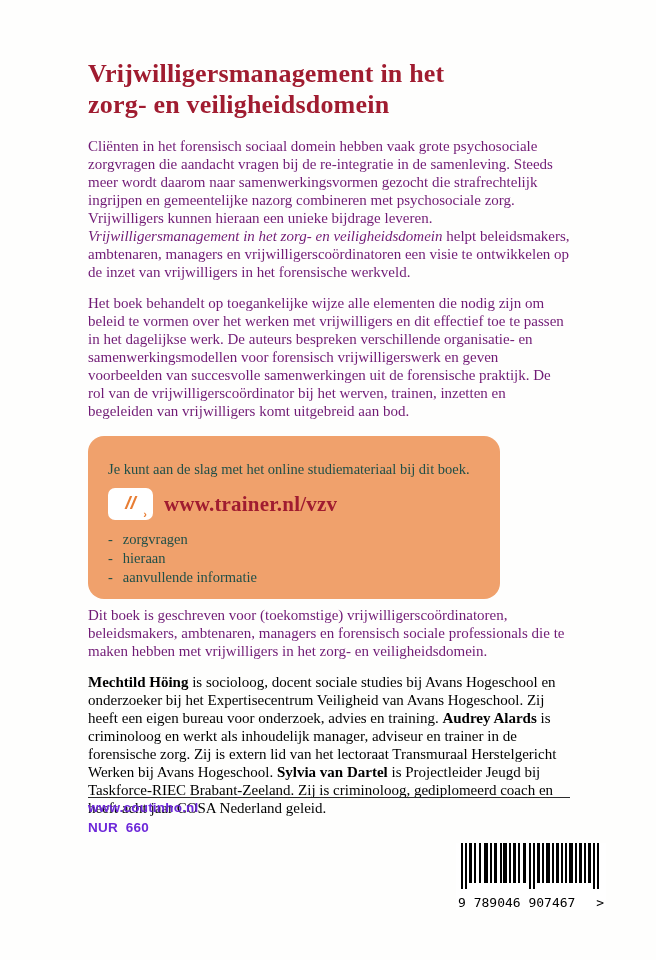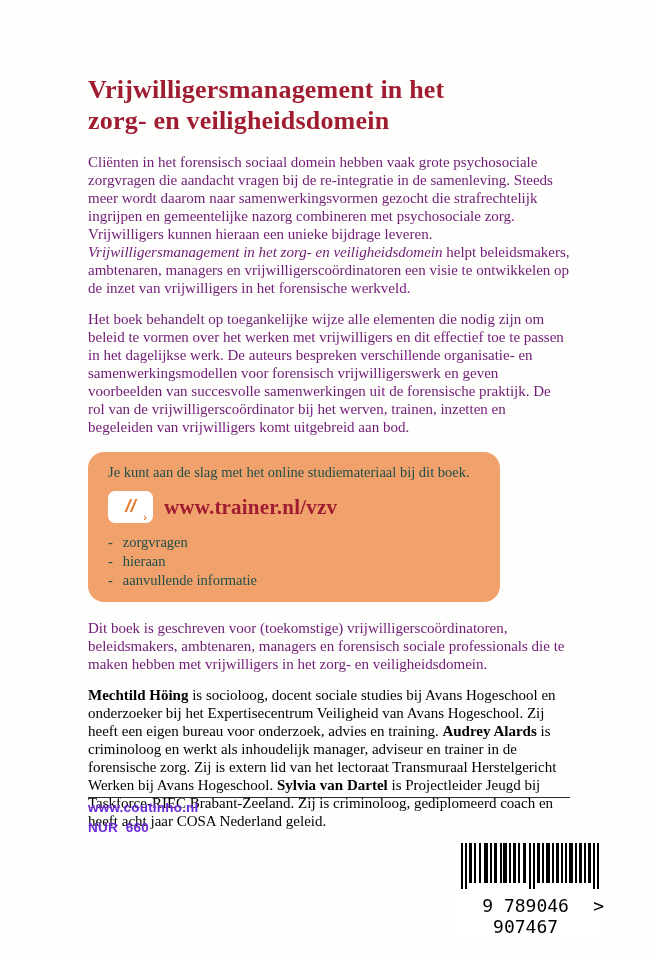--- a/index.html
+++ b/index.html
@@ -12,37 +12,36 @@
     font-family:"Liberation Serif", serif;
     overflow:hidden;
   }
   .title {
     color:#a01c30;
     font-size:26px;
     line-height:1.2;
     font-weight:700;
     margin-bottom:17px;
     letter-spacing:0.2px;
-    margin-top:16px;
   }
   .title span { display:block; }
   .body-text {
     color:#701a75;
     font-size:15px;
     line-height:18px;
     margin-bottom:13px;
   }
   .body-text .book-ref { font-style:italic; }
 
   .online-box {
     background:#f0a16c;
     border-radius:16px;
     width:412px;
-    padding:12px 18px 12px 20px;
-    margin:16px 0 17px 0;
+    padding:25px 18px 12px 20px;
+    margin:16px 0 7px 0;
     color:#1f4f48;
   }
   .online-box .box-intro { font-size:14.5px; line-height:17px; margin-bottom:10px; }
   .url-row { display:flex; align-items:center; gap:11px; margin-bottom:10px; }
   .logo-box {
     background:#ffffff;
     border-radius:7px;
     width:45px; height:32px;
     display:flex; align-items:center; justify-content:center;
     position:relative;
@@ -80,21 +79,21 @@
 
   .barcode {
     position:absolute; right:50px; top:843px;
     width:150px;
     background:#ffffff;
     text-align:center;
   }
   .barcode-number {
     display:flex; justify-content:space-between;
     font-family:"DejaVu Sans Mono", monospace;
-    font-size:18px; color:#000;
+    font-size:13px; color:#000;
     margin-top:1px; padding:0 2px;
   }
 </style>
 </head>
 <body>
 
 <div class="page">
 
   <h1 class="title">
     <span>Vrijwilligersmanagement in het</span>

